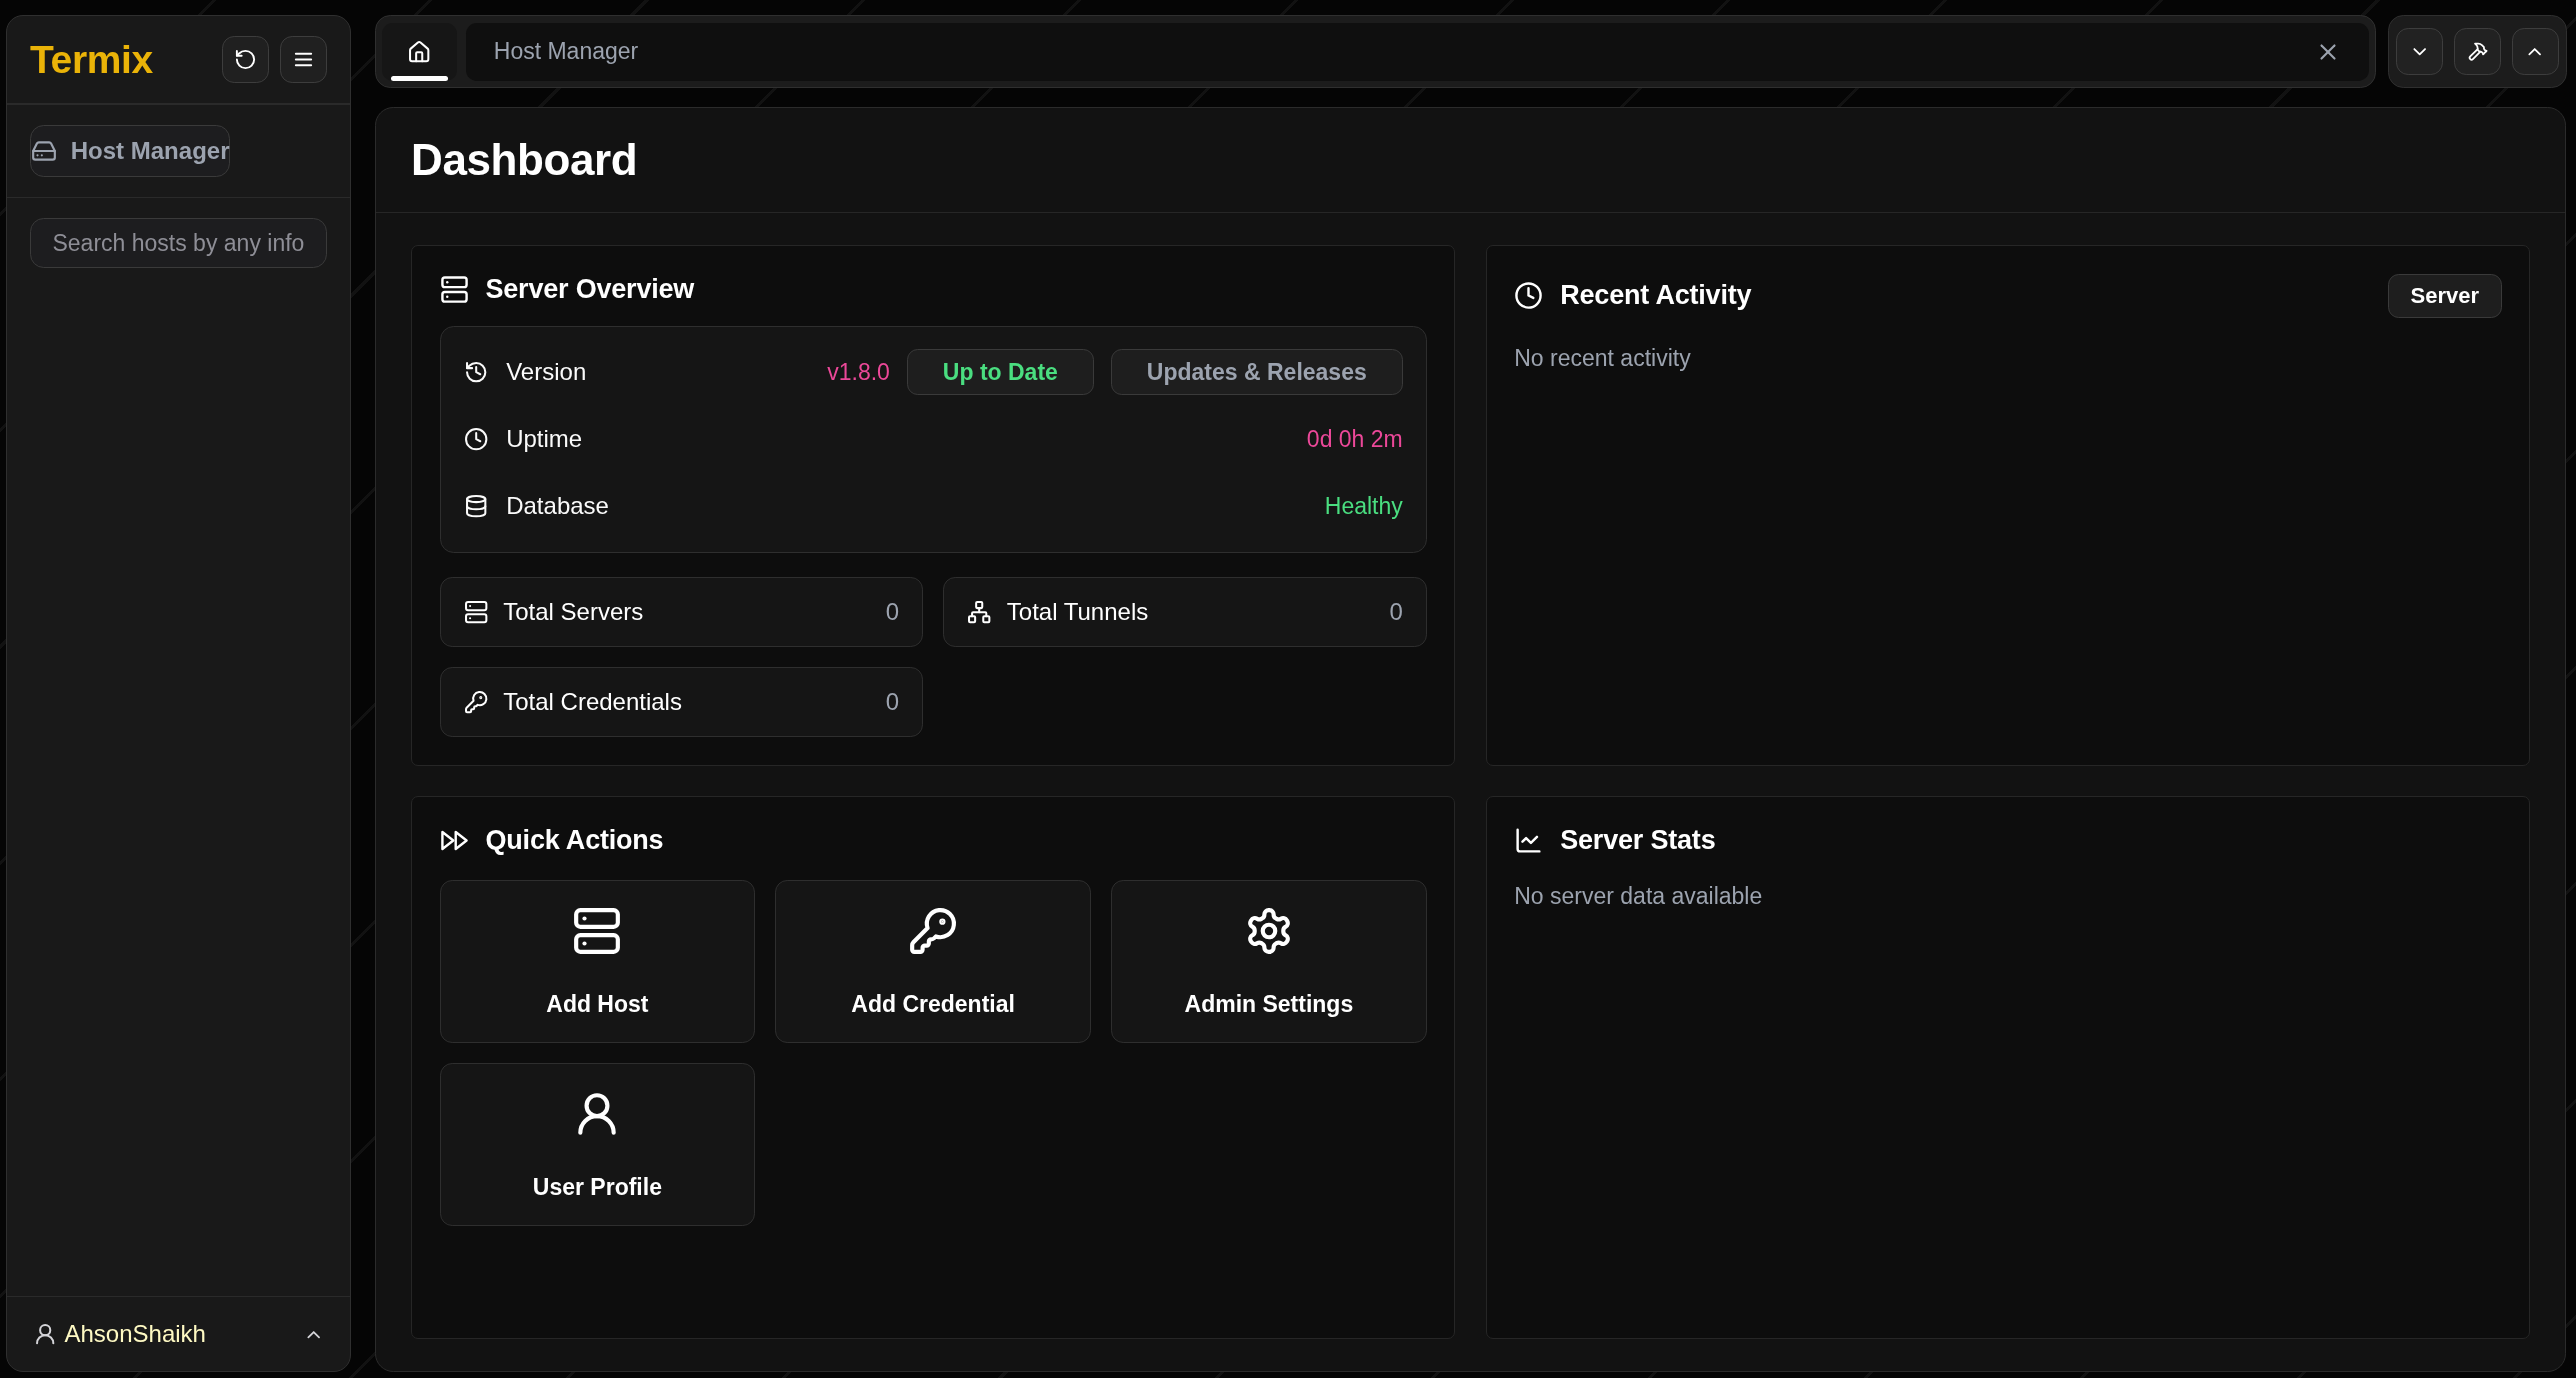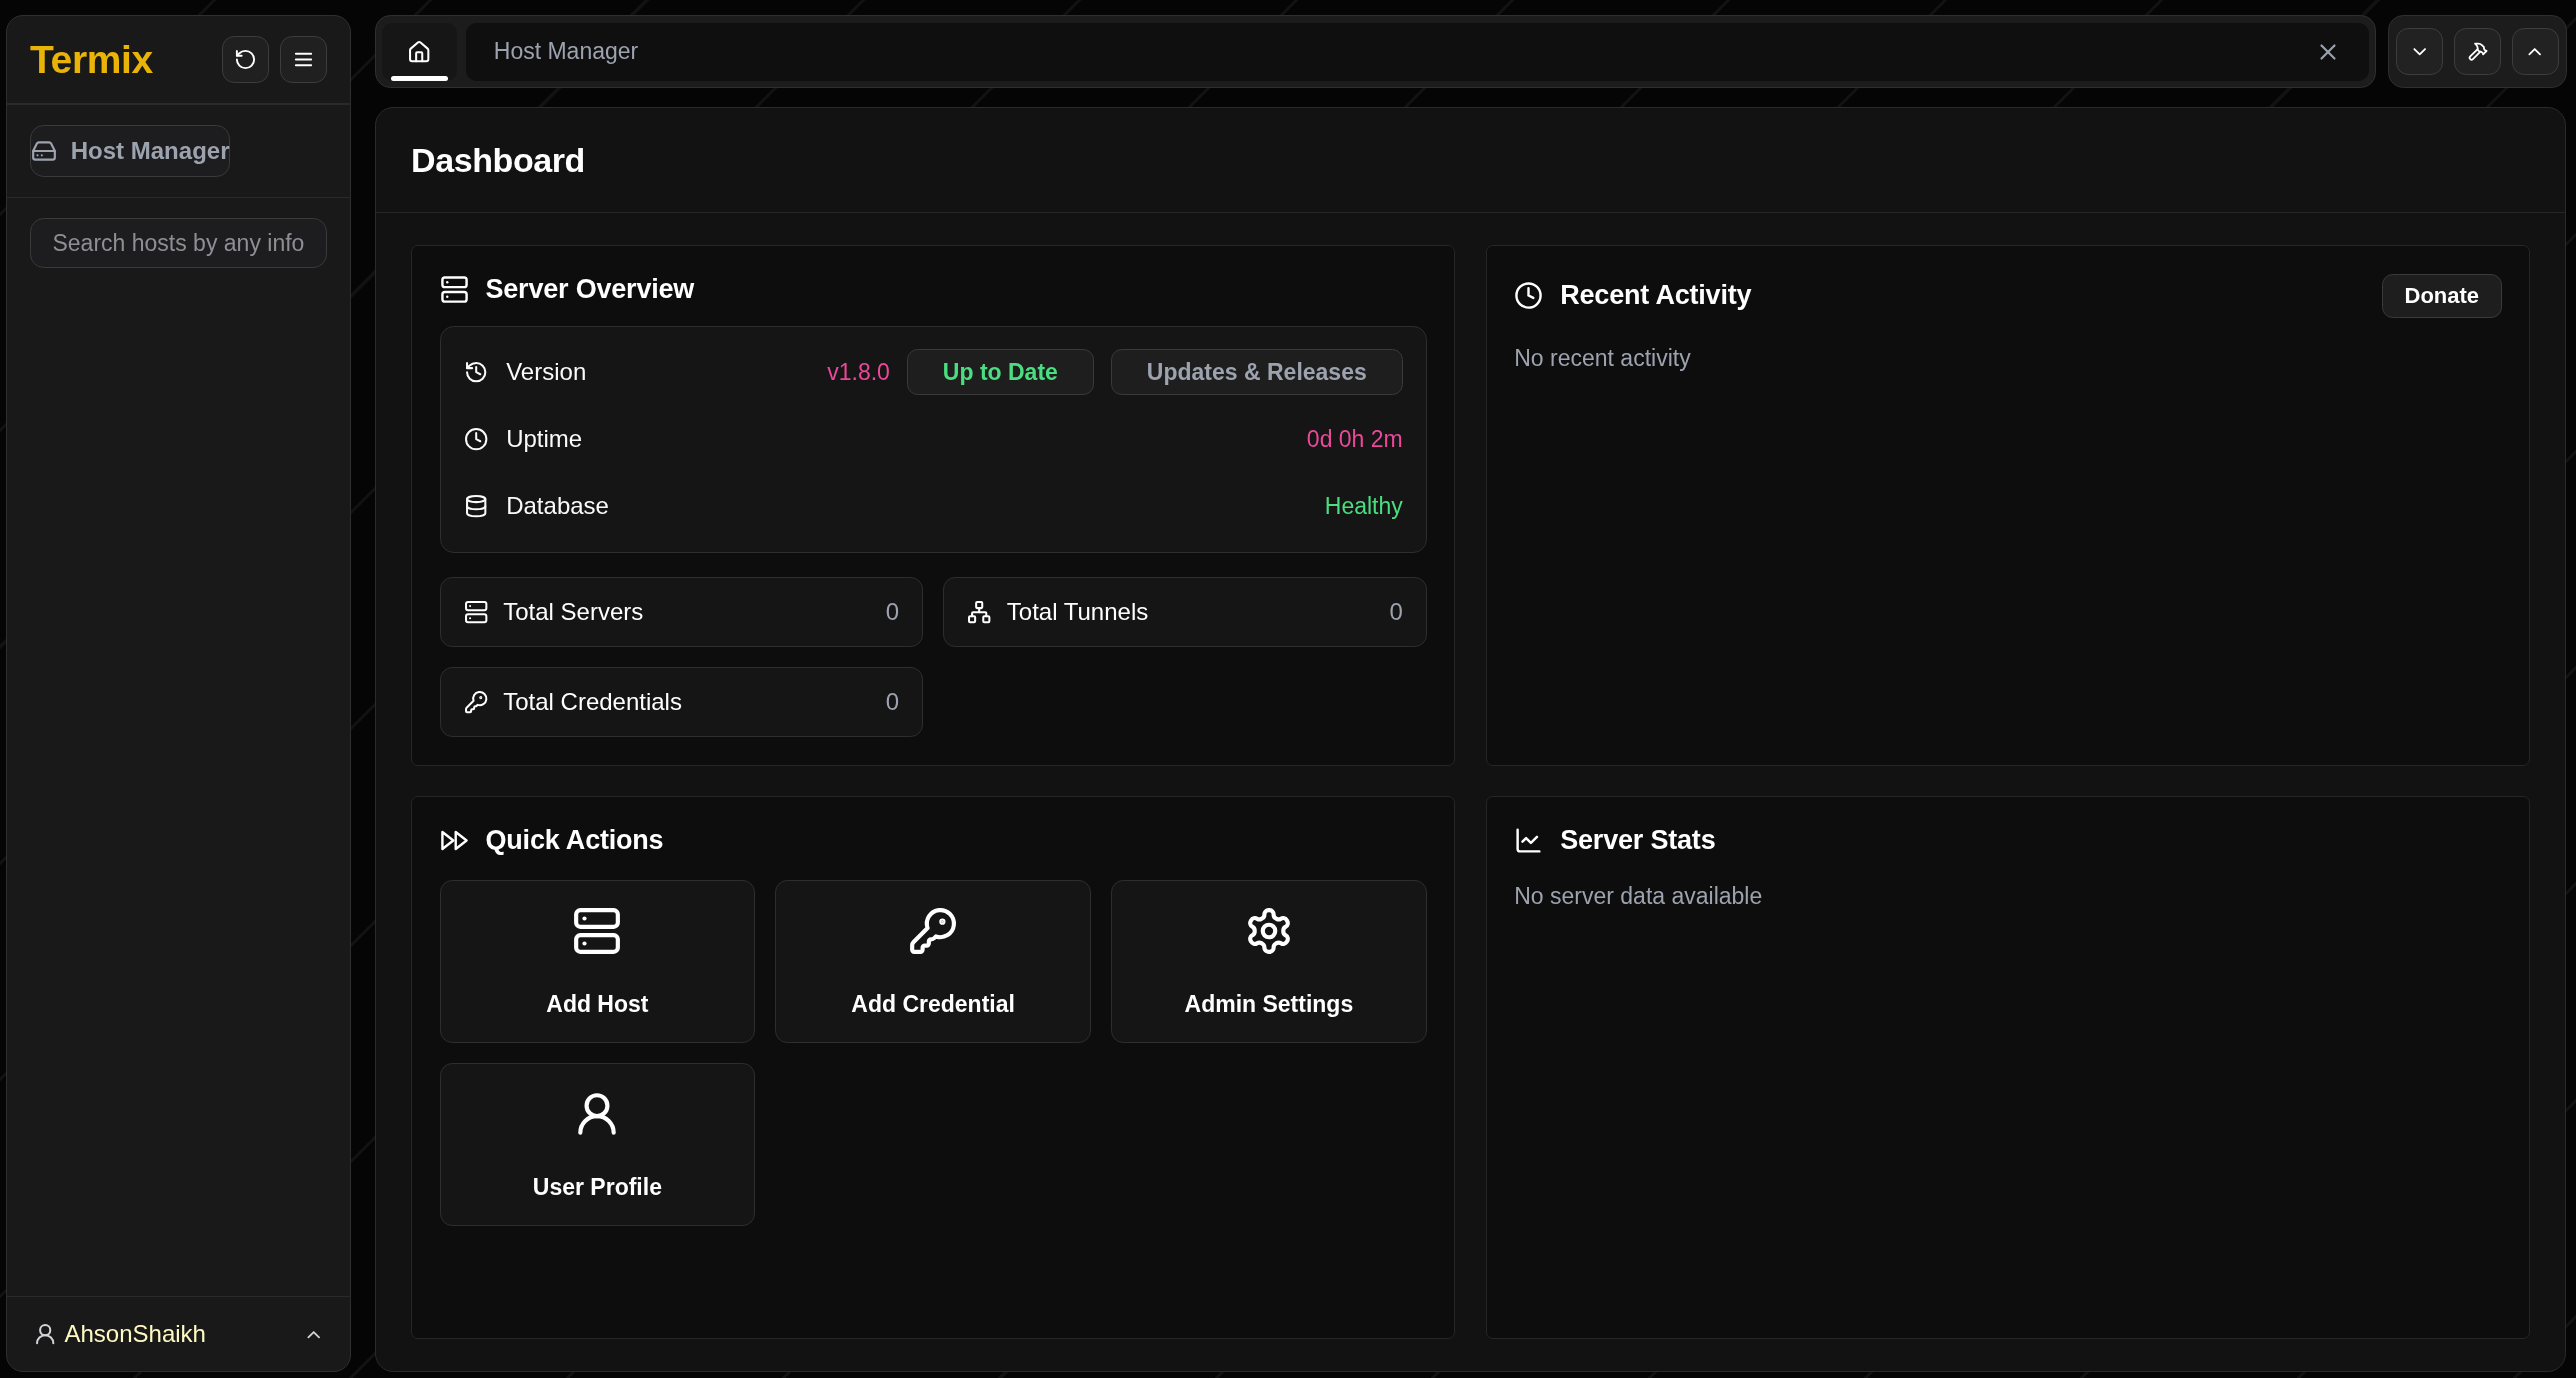--- a/index.html
+++ b/index.html
@@ -90,21 +90,21 @@
   
   .main {
     position:absolute; left:375px; top:107px; width:2191px; height:1265px;
     background:#121212; border:1.5px solid #2b2b2b; border-radius:18.3px;
     display:flex; flex-direction:column; overflow:hidden;
   }
   .main-header {
     height:105px; flex:none; display:flex; align-items:center; justify-content:space-between;
     padding:0 35px; border-bottom:1.5px solid #262626;
   }
-  .page-title { font-size:34px; font-weight:700; letter-spacing:-0.4px; color:#ffffff; }
+  .page-title { font-size:44px; font-weight:700; letter-spacing:-0.4px; color:#ffffff; }
   .header-links { display:flex; gap:18.3px; }
   .hl-btn {
     height:52px; padding:0 27.5px; border-radius:12.2px; background:#1e1e1e;
     border:1.5px solid #3d3d3d; color:#ffffff; font-size:23px; font-weight:600;
     display:flex; align-items:center; cursor:pointer;
   }
 
   .content {
     flex:1; padding:32px 35px; display:grid;
     grid-template-columns:1fr 1fr; grid-template-rows:auto 1fr; gap:30.5px;
@@ -371,21 +371,21 @@
 
     <section class="card">
       <div class="card-header">
         <span class="icon">
           <svg viewBox="0 0 24 24" fill="none" stroke="currentColor" stroke-width="2" stroke-linecap="round" stroke-linejoin="round">
               <circle cx="12" cy="12" r="10"></circle>
               <polyline points="12 6 12 12 16 14"></polyline>
             </svg>
         </span>
         <span class="card-title">Recent Activity</span>
-        <button class="reset-btn">Donate</button>
+        <button class="reset-btn">Server</button>
       </div>
       <div class="empty-text">No recent activity</div>
     </section>
 
     <section class="card">
       <div class="card-header">
         <span class="icon">
           <svg viewBox="0 0 24 24" fill="none" stroke="currentColor" stroke-width="2" stroke-linecap="round" stroke-linejoin="round">
               <polygon points="13 19 22 12 13 5 13 19"></polygon>
               <polygon points="2 19 11 12 2 5 2 19"></polygon>

